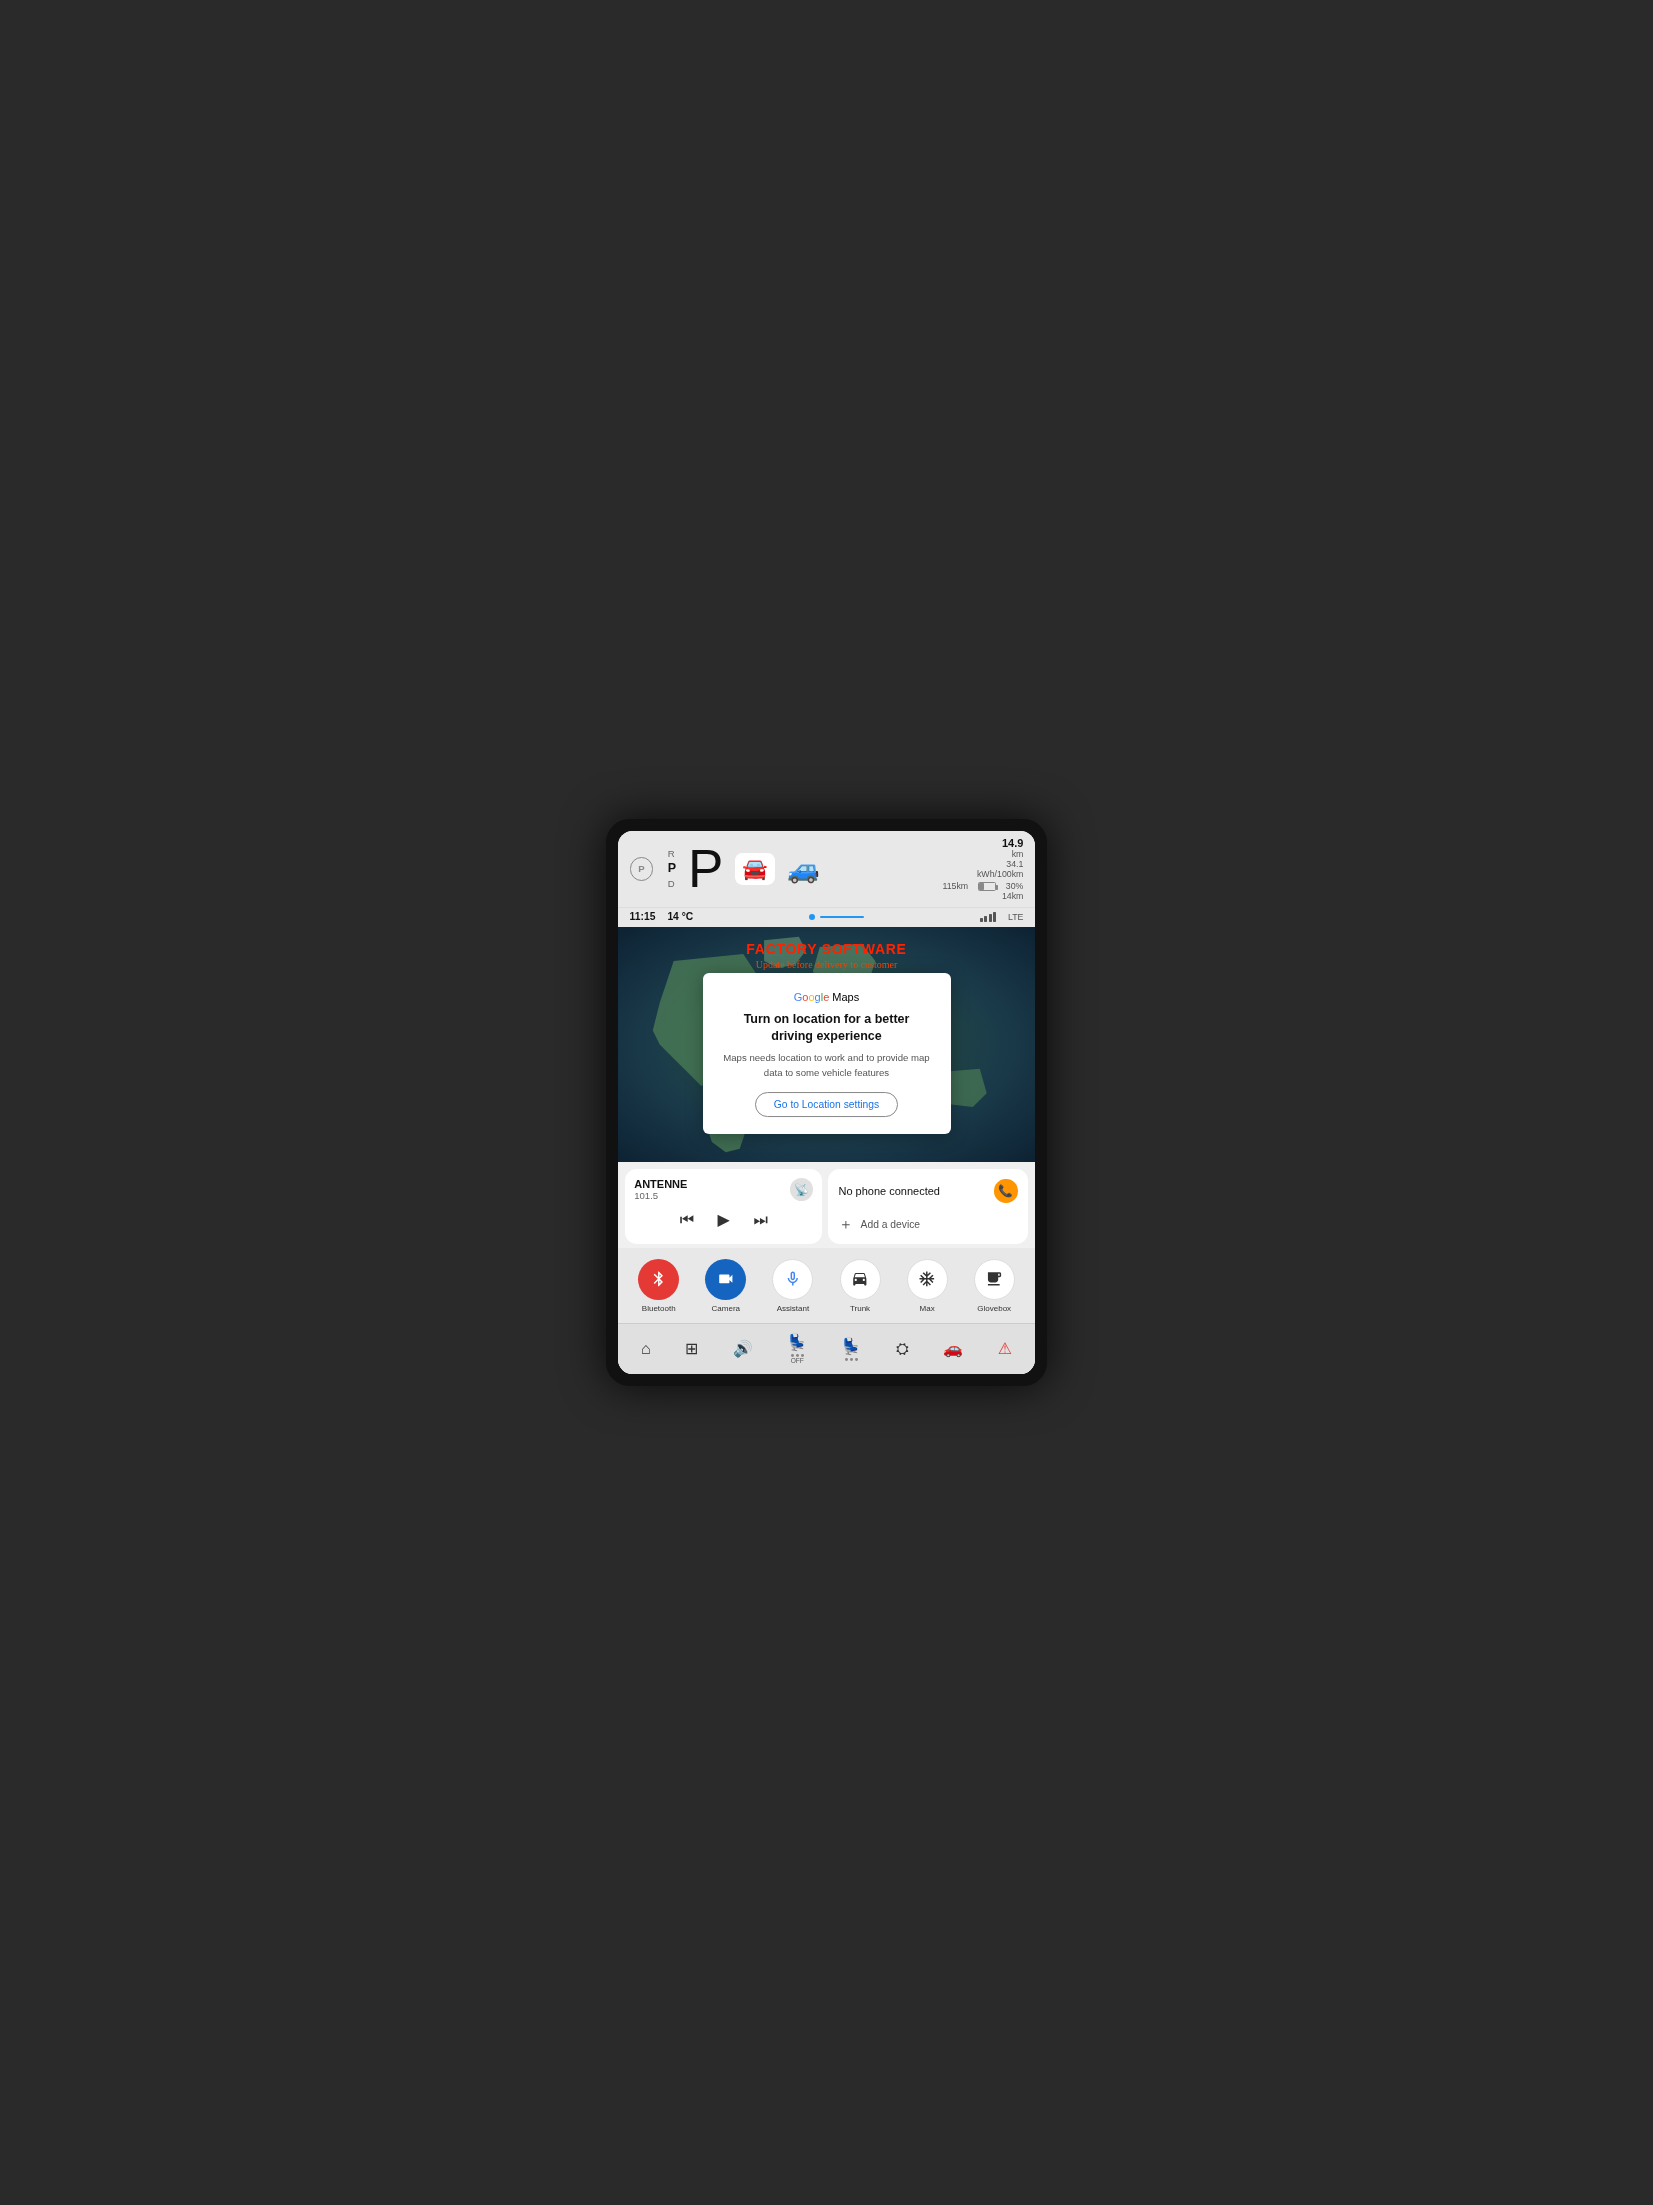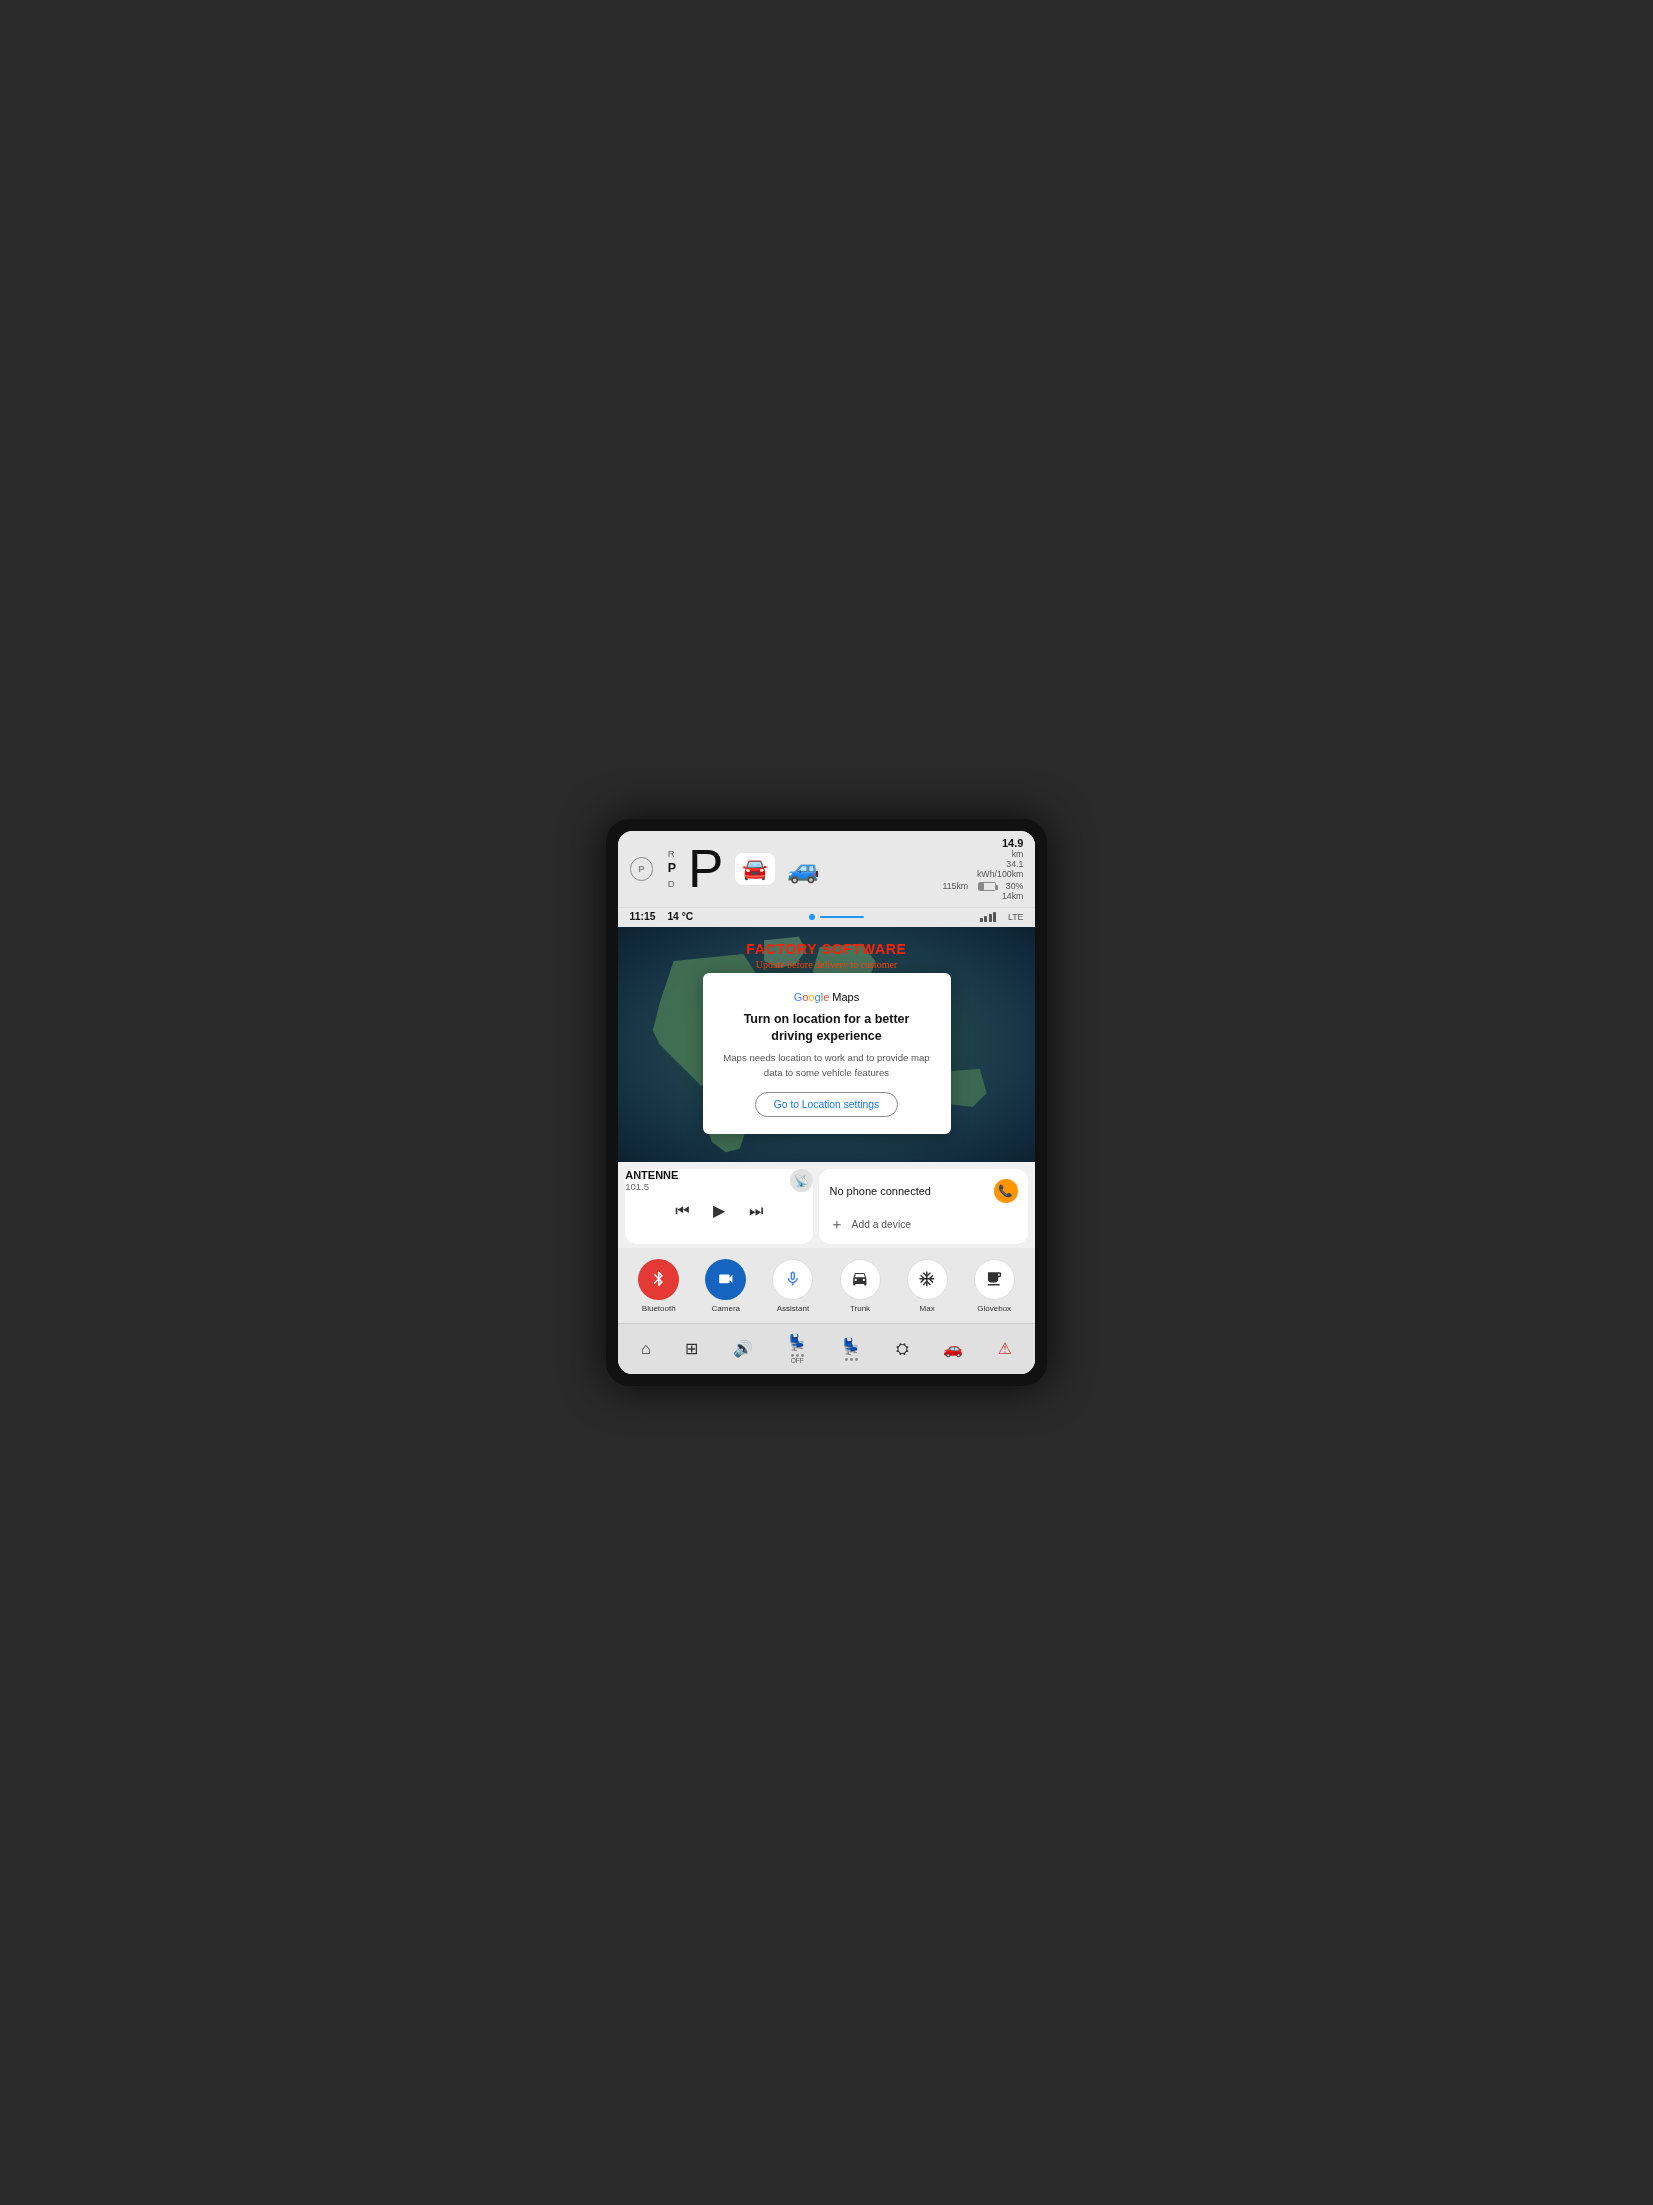--- a/index.html
+++ b/index.html
@@ -265,21 +265,21 @@
     }
     .media-phone-row {
       display: flex;
       gap: 5.9px;
       padding: 7.4px 7.4px 4.4px;
     }
     .media-panel {
       flex: 1;
       background: white;
       border-radius: 11.8px;
-      padding: 0;
+      padding: 9px;
     }
     .media-header {
       display: flex;
       align-items: center;
       justify-content: space-between;
       margin-bottom: 2.9px;
     }
     .media-title {
       font-size: 11px;
       font-weight: 700;

